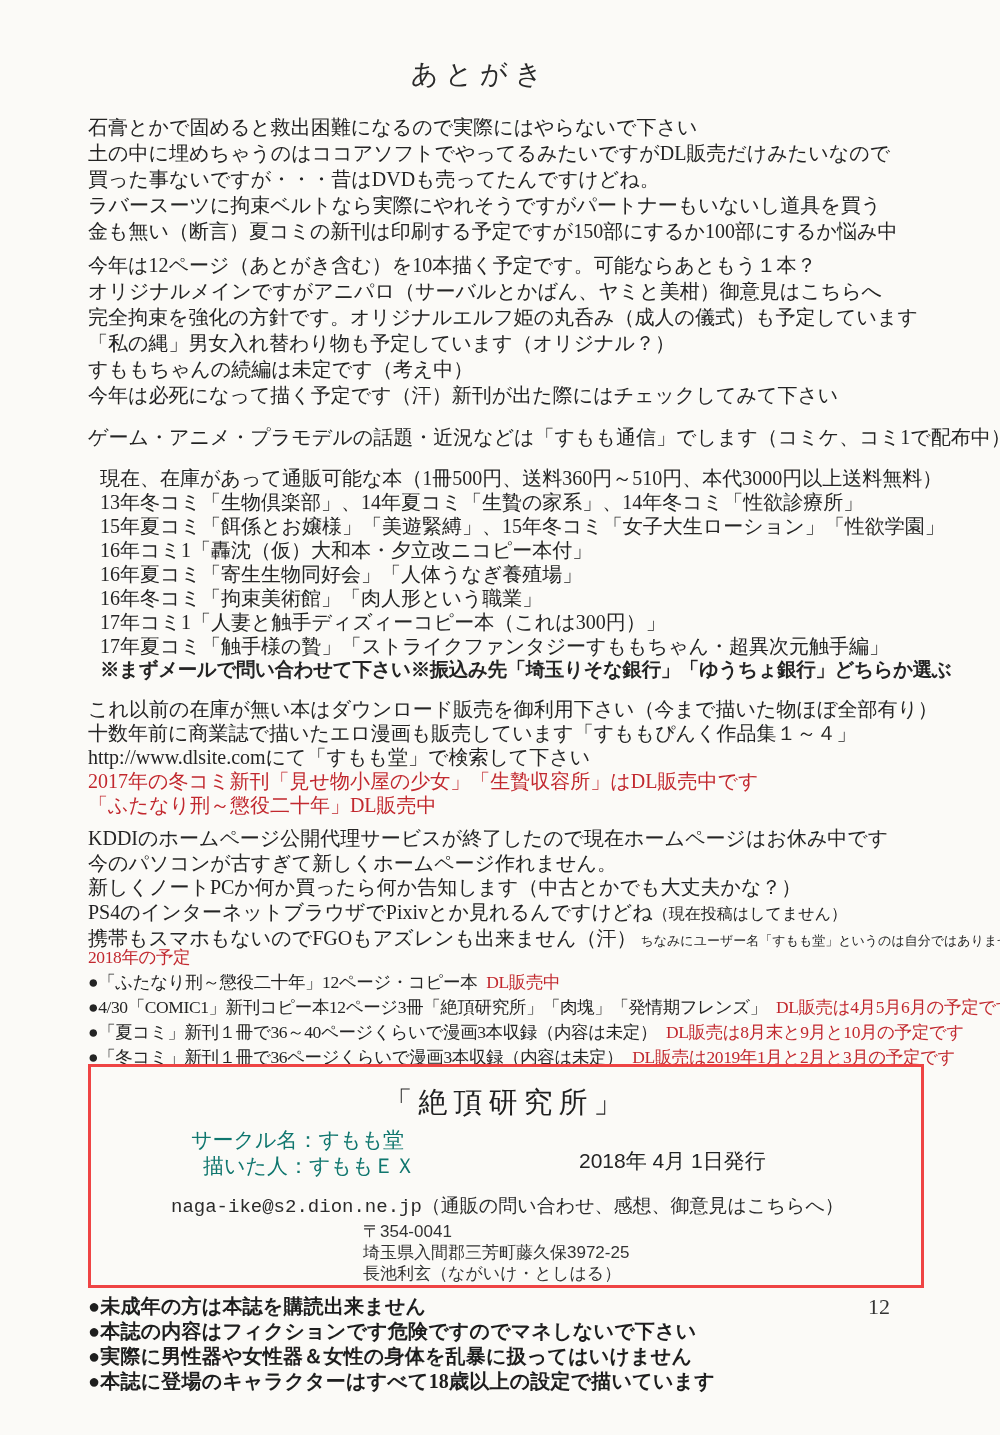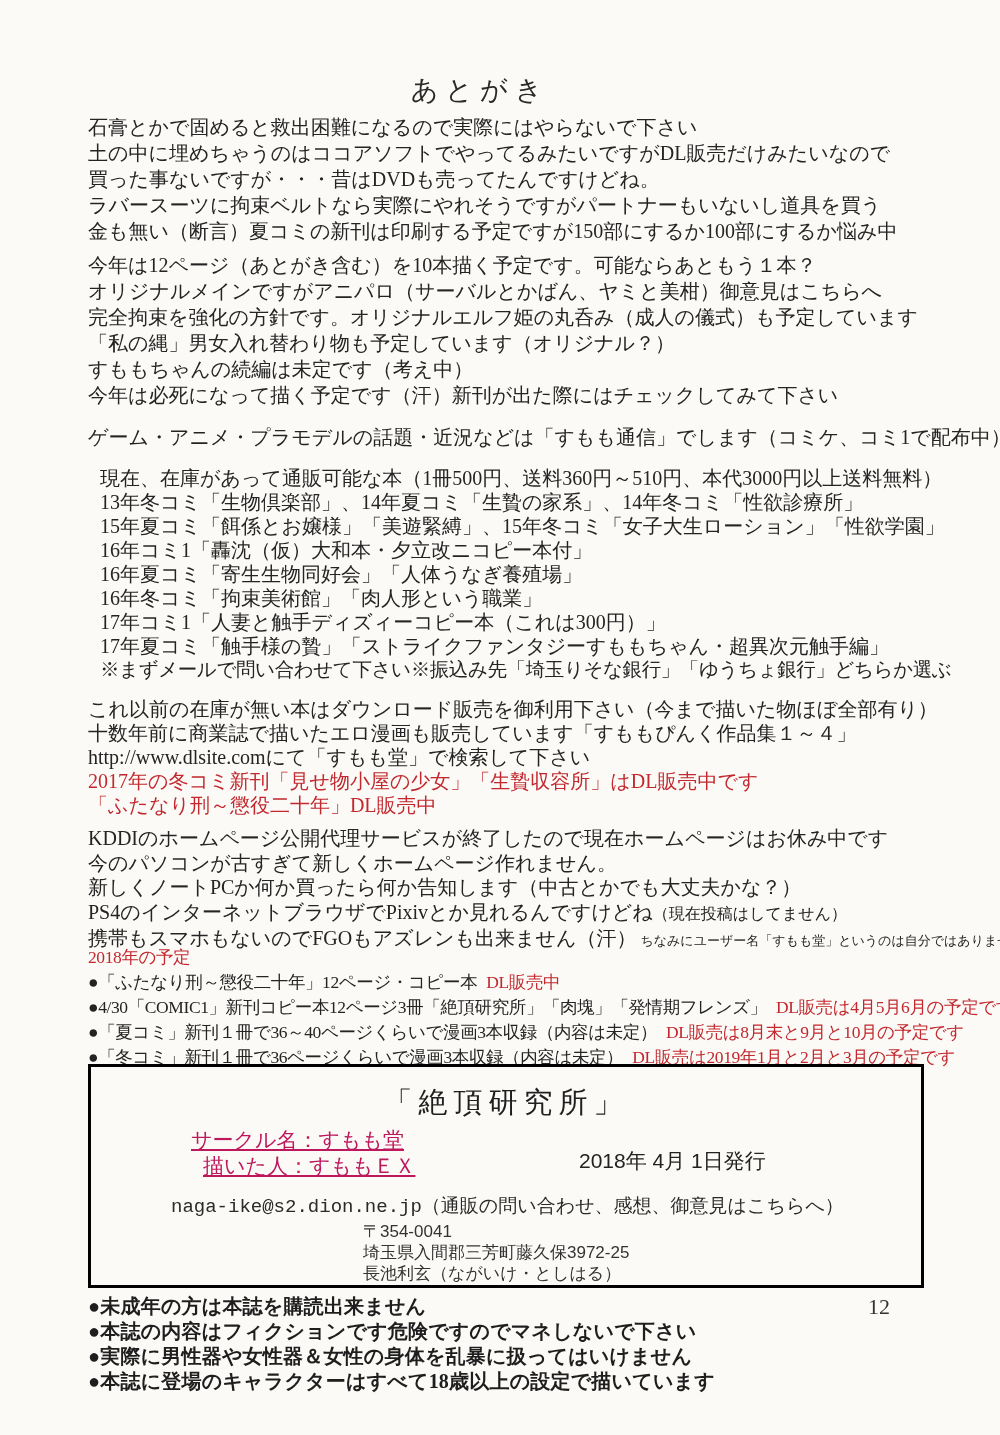--- a/index.html
+++ b/index.html
@@ -6,46 +6,46 @@
   .sheet{
     position:relative;
     width:1000px;height:1435px;
     background:#fbfaf7;
     overflow:hidden;
     color:#222;
     font-family:"Liberation Serif","DejaVu Serif",serif;
   }
   .line{white-space:nowrap;}
   .page-title{
-    position:absolute;top:72px;left:0;width:960px;
+    position:absolute;top:56px;left:0;width:960px;
     text-align:center;font-size:27px;letter-spacing:7px;color:#2a2a2a;
   }
   .sec{position:absolute;left:88px;font-size:20px;color:#242424;}
   .sec-p1{top:114px;line-height:26px;}
   .sec-p2{top:252px;line-height:26px;}
   .sec-notice{top:424px;line-height:26px;}
   .sec-stock{top:466px;line-height:24px;margin-left:12px;}
-  .sec-stock .note-line{font-size:19.5px;letter-spacing:-0.4px;}
+  .sec-stock .note-line{font-size:19.5px;letter-spacing:-0.4px;font-weight:bold;}
   .sec-dl{top:697px;line-height:24px;}
   .sec-home{top:826px;line-height:24.5px;}
   .red{color:#c2282e;}
   .small-note{font-size:16px;margin-top:32px;}
   .tiny-note{font-size:13px;margin-left:4px;}
   .sec-plans{top:945px;line-height:25px;font-size:17.5px;letter-spacing:-0.4px;}
   .sec-plans .plan-red{margin-left:9px;}
   .colophon{
     position:absolute;left:88px;top:1064px;width:830px;height:218px;
-    border:3px solid #000000;background:transparent;
+    border:3px solid #ef4444;background:transparent;
   }
   .colophon-title{
     position:absolute;top:16px;left:0;width:100%;text-align:center;
     font-size:29px;letter-spacing:6px;color:#1f1f1f;
   }
   .colophon-circle{
-    position:absolute;left:100px;top:60px;font-size:21px;line-height:26px;color:#be185d;text-decoration:underline;
+    position:absolute;left:100px;top:60px;font-size:21px;line-height:26px;color:#0f766e;
   }
   .colophon-circle .indent{padding-left:12px;}
   .colophon-date{
     position:absolute;left:488px;top:80px;
     font-family:"Liberation Sans","DejaVu Sans",sans-serif;
     font-size:21px;color:#222;
   }
   .colophon-email{
     position:absolute;left:80px;top:126px;
     font-family:Liberation Mono, monospace;

